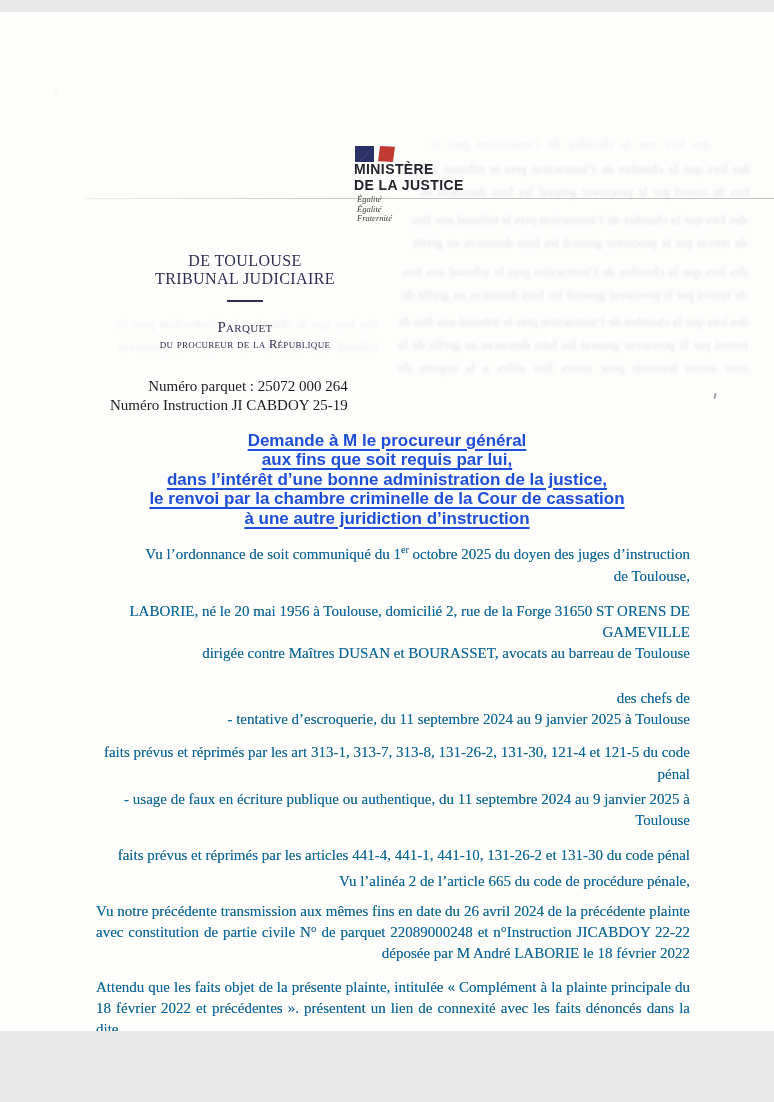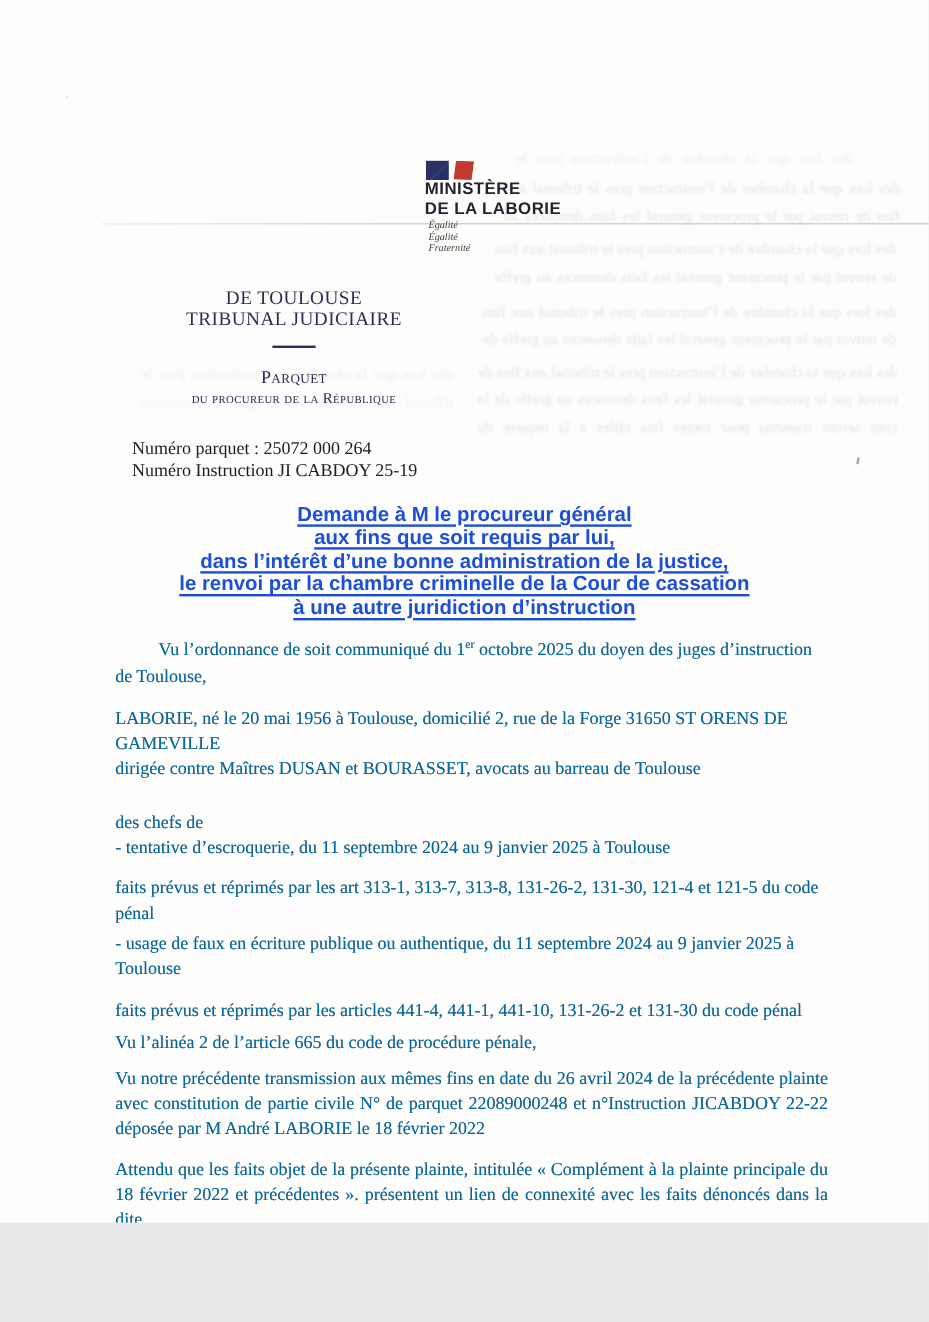--- a/index.html
+++ b/index.html
@@ -1,25 +1,25 @@
 <!DOCTYPE html>
 <html><head>
 <meta charset="utf-8">
 <style>
   html,body{margin:0;padding:0;background:#e8e8e8;}
   #page{
     position:relative;
     width:774px;height:1019px;
-    margin:0 auto;
+    margin:12px auto;
     background:#fdfdfc;
     overflow:hidden;
     font-family:"Liberation Serif", serif;
     color:#1f1f1f;
   }
-  .nowrap{white-space:nowrap;}
+  .nowrap{white-space:nowrap;text-align:right;}
 
   
   .bleed{
     position:absolute;
     transform:scaleX(-1);
     filter:blur(1.1px);
     color:rgba(72,72,104,0.13);
     font-family:"Liberation Serif", serif;
     font-size:13px;
     line-height:23px;
@@ -101,21 +101,21 @@
   <div class="bleed" style="left:402px;top:248px;width:345px;height:46px;">des lors que la chambre de l’instruction pres le tribunal aux fins de renvoi par le procureur general les faits denonces au greffe de la cour seront transmis pour toutes fins utiles a la requete du ministere public et notamment les pieces annexees a la presente procedure d’instruction ouverte au cabinet du doyen des juges aux memes fins que celles visees par la partie civile</div>
   <div class="bleed" style="left:398px;top:298px;width:350px;height:66px;">des lors que la chambre de l’instruction pres le tribunal aux fins de renvoi par le procureur general les faits denonces au greffe de la cour seront transmis pour toutes fins utiles a la requete du ministere public et notamment les pieces annexees a la presente procedure d’instruction ouverte au cabinet du doyen des juges aux memes fins que celles visees par la partie civile</div>
   <div class="bleed light" style="left:118px;top:300px;width:260px;height:44px;">des lors que la chambre de l’instruction pres le tribunal aux fins de renvoi par le procureur general les faits denonces au greffe de la cour seront transmis pour toutes fins utiles a la requete du ministere public et notamment les pieces annexees a la presente procedure d’instruction ouverte au cabinet du doyen des juges aux memes fins que celles visees par la partie civile</div>
 
   <div class="rule"></div>
 
   <div class="logo-blue"></div>
   <div class="logo-red"></div>
   <div class="ministry">
     <div>MINISTÈRE</div>
-    <div>DE LA LABORIE</div>
+    <div>DE LA JUSTICE</div>
   </div>
   <div class="motto">
     <div>Égalité</div>
     <div>Égalité</div>
     <div>Fraternité</div>
   </div>
 
   <div class="court">
     <div class="court-name">DE TOULOUSE</div>
     <div class="court-name">TRIBUNAL JUDICIAIRE</div>

